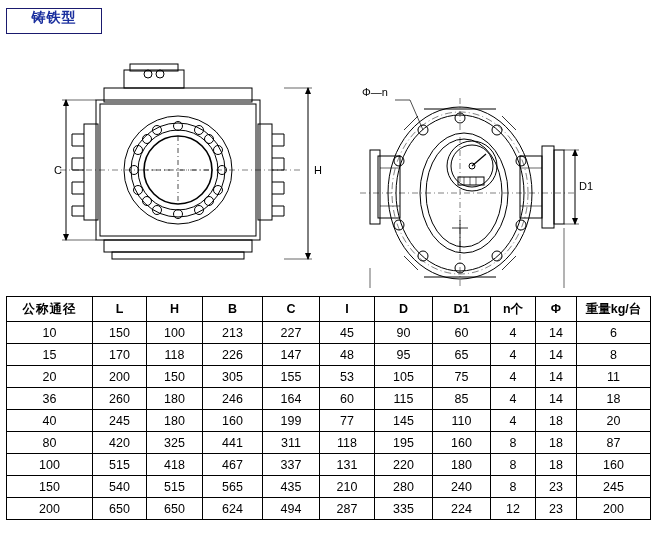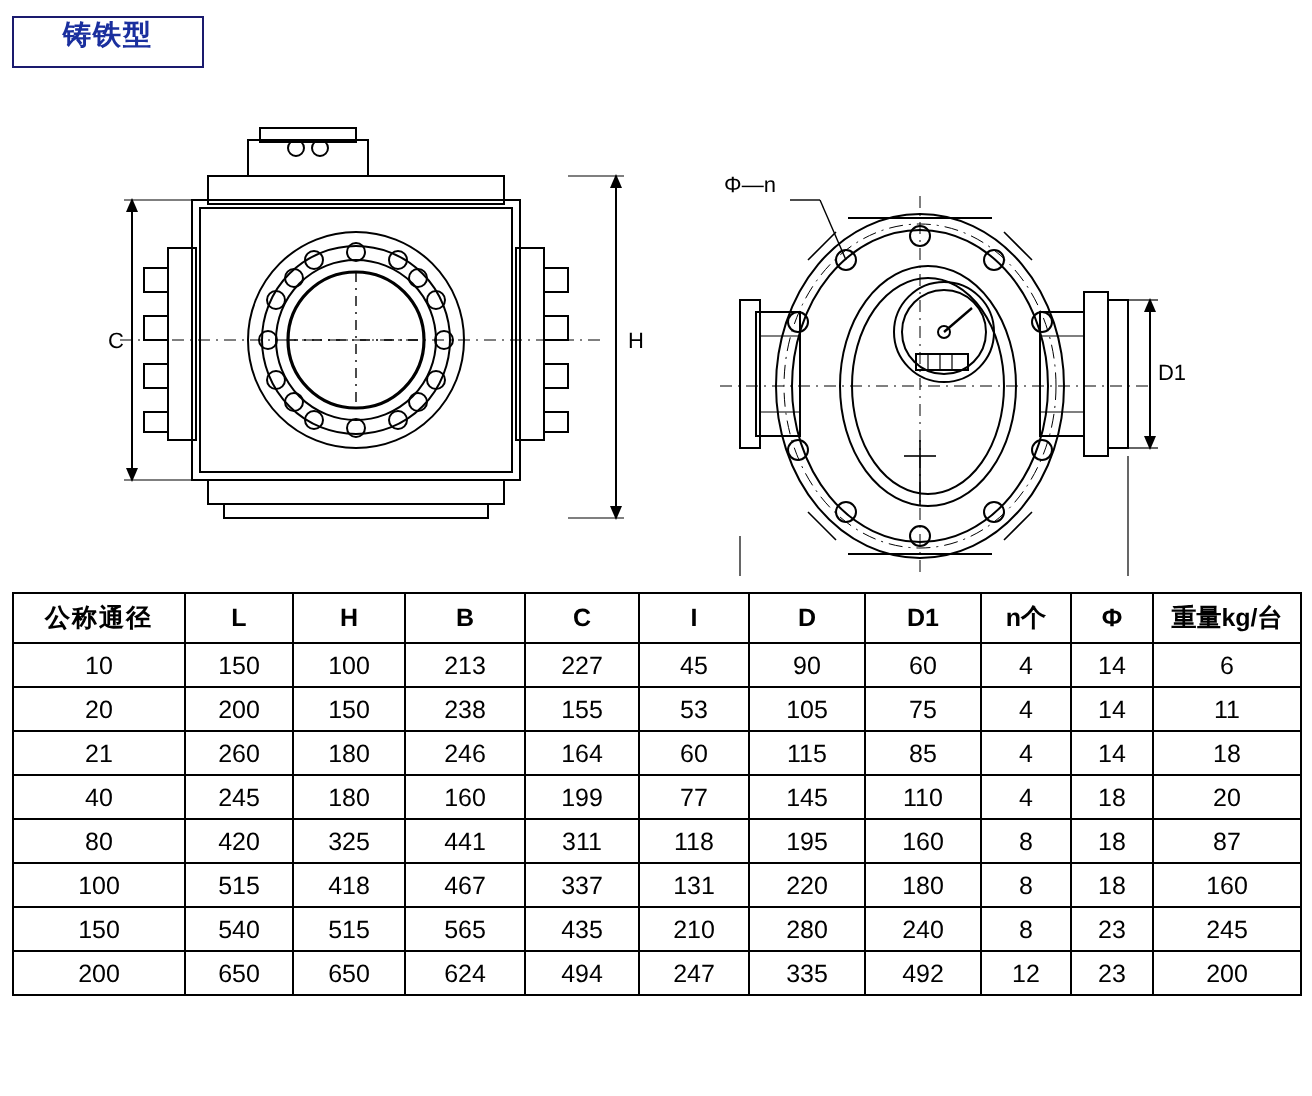--- a/index.html
+++ b/index.html
@@ -300,34 +300,47 @@
           <td>213</td>
           <td>227</td>
           <td>45</td>
           <td>90</td>
           <td>60</td>
           <td>4</td>
           <td>14</td>
           <td>6</td>
         </tr>
         <tr>
+          <td>15</td>
+          <td>170</td>
+          <td>118</td>
+          <td>226</td>
+          <td>147</td>
+          <td>48</td>
+          <td>95</td>
+          <td>65</td>
+          <td>4</td>
+          <td>14</td>
+          <td>8</td>
+        </tr>
+        <tr>
           <td>20</td>
           <td>200</td>
           <td>150</td>
-          <td>238</td>
+          <td>305</td>
           <td>155</td>
           <td>53</td>
           <td>105</td>
           <td>75</td>
           <td>4</td>
           <td>14</td>
           <td>11</td>
         </tr>
         <tr>
-          <td>21</td>
+          <td>36</td>
           <td>260</td>
           <td>180</td>
           <td>246</td>
           <td>164</td>
           <td>60</td>
           <td>115</td>
           <td>85</td>
           <td>4</td>
           <td>14</td>
           <td>18</td>
@@ -383,23 +396,23 @@
           <td>8</td>
           <td>23</td>
           <td>245</td>
         </tr>
         <tr>
           <td>200</td>
           <td>650</td>
           <td>650</td>
           <td>624</td>
           <td>494</td>
-          <td>247</td>
+          <td>287</td>
           <td>335</td>
-          <td>492</td>
+          <td>224</td>
           <td>12</td>
           <td>23</td>
           <td>200</td>
         </tr>
       </tbody>
     </table>
   </div>
 
 </div>
 

